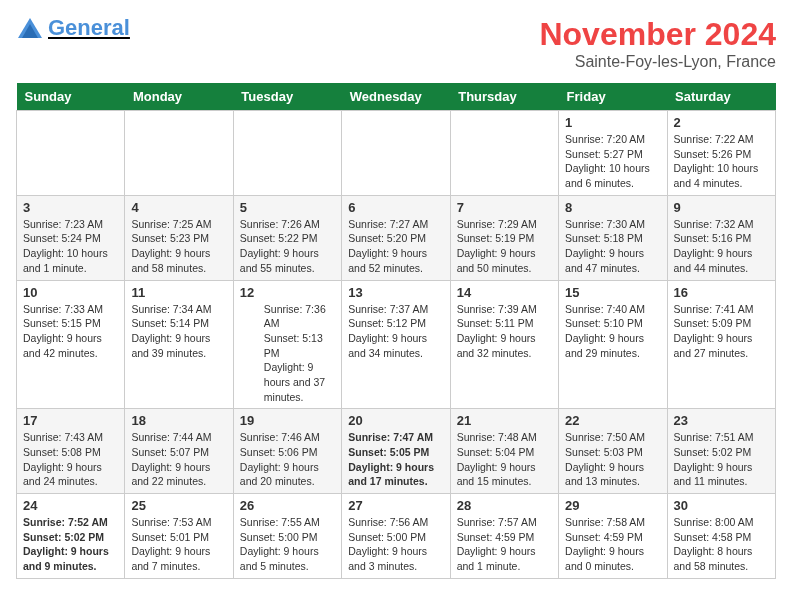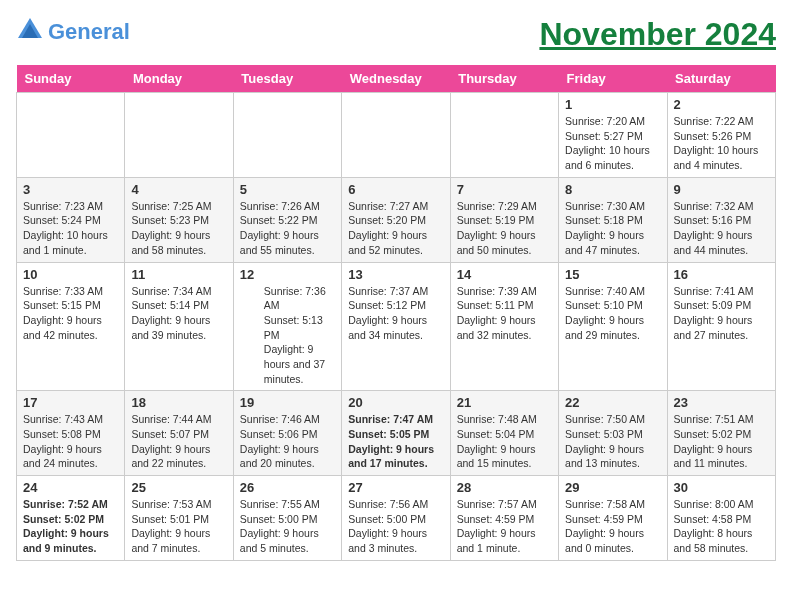--- a/index.html
+++ b/index.html
@@ -11,21 +11,22 @@
       padding: 16px;
     }
     .header-section {
       display: flex;
       justify-content: space-between;
       align-items: flex-start;
       margin-bottom: 12px;
     }
     .logo {
       display: flex;
-      align-items: flex-end;
+      align-items: flex-start;
+      text-decoration: underline;
     }
     .logo-text {
       font-size: 22px;
       font-weight: bold;
       color: #333;
       line-height: 1.1;
     }
     .logo-text span {
       color: #4a90d9;
     }
@@ -33,22 +34,21 @@
       width: 28px;
       height: 28px;
       margin-right: 4px;
     }
     .title-section {
       text-align: right;
     }
     .month-title {
       font-size: 32px;
       font-weight: bold;
-      color: #15803d;
-      text-decoration: underline;
+      color: #ef4444;
     }
     .location-title {
       font-size: 16px;
       color: #555;
     }
     .calendar-table {
       width: 100%;
       border-collapse: collapse;
       font-size: 11px;
     }
@@ -82,38 +82,39 @@
     .empty-cell {
       background: #f9f9f9;
     }
     tr:nth-child(even) td {
       background-color: #f5f5f5;
     }
     tr:nth-child(odd) td {
       background-color: #fff;
     }
     .calendar-table thead tr th {
-      background-color: #ec4899;
+      background-color: #15803d;
     }
   </style>
 </head>
 <body>
 
 <div class="header-section">
   <div class="logo">
     <svg class="logo-icon" viewBox="0 0 28 28">
       <polygon points="14,2 26,22 2,22" fill="#4a90d9"></polygon>
       <polygon points="14,8 22,22 6,22" fill="#2a6db5"></polygon>
     </svg>
     <div class="logo-text">
       <div><span>General</span></div>
     </div>
   </div>
   <div class="title-section">
     <div class="month-title">November 2024</div>
+    <div class="location-title">Sainte-Foy-les-Lyon, France</div>
   </div>
 </div>
 
 <table class="calendar-table">
   <thead>
     <tr>
     <th>Sunday</th>
         <th>Monday</th>
         <th>Tuesday</th>
         <th>Wednesday</th>

